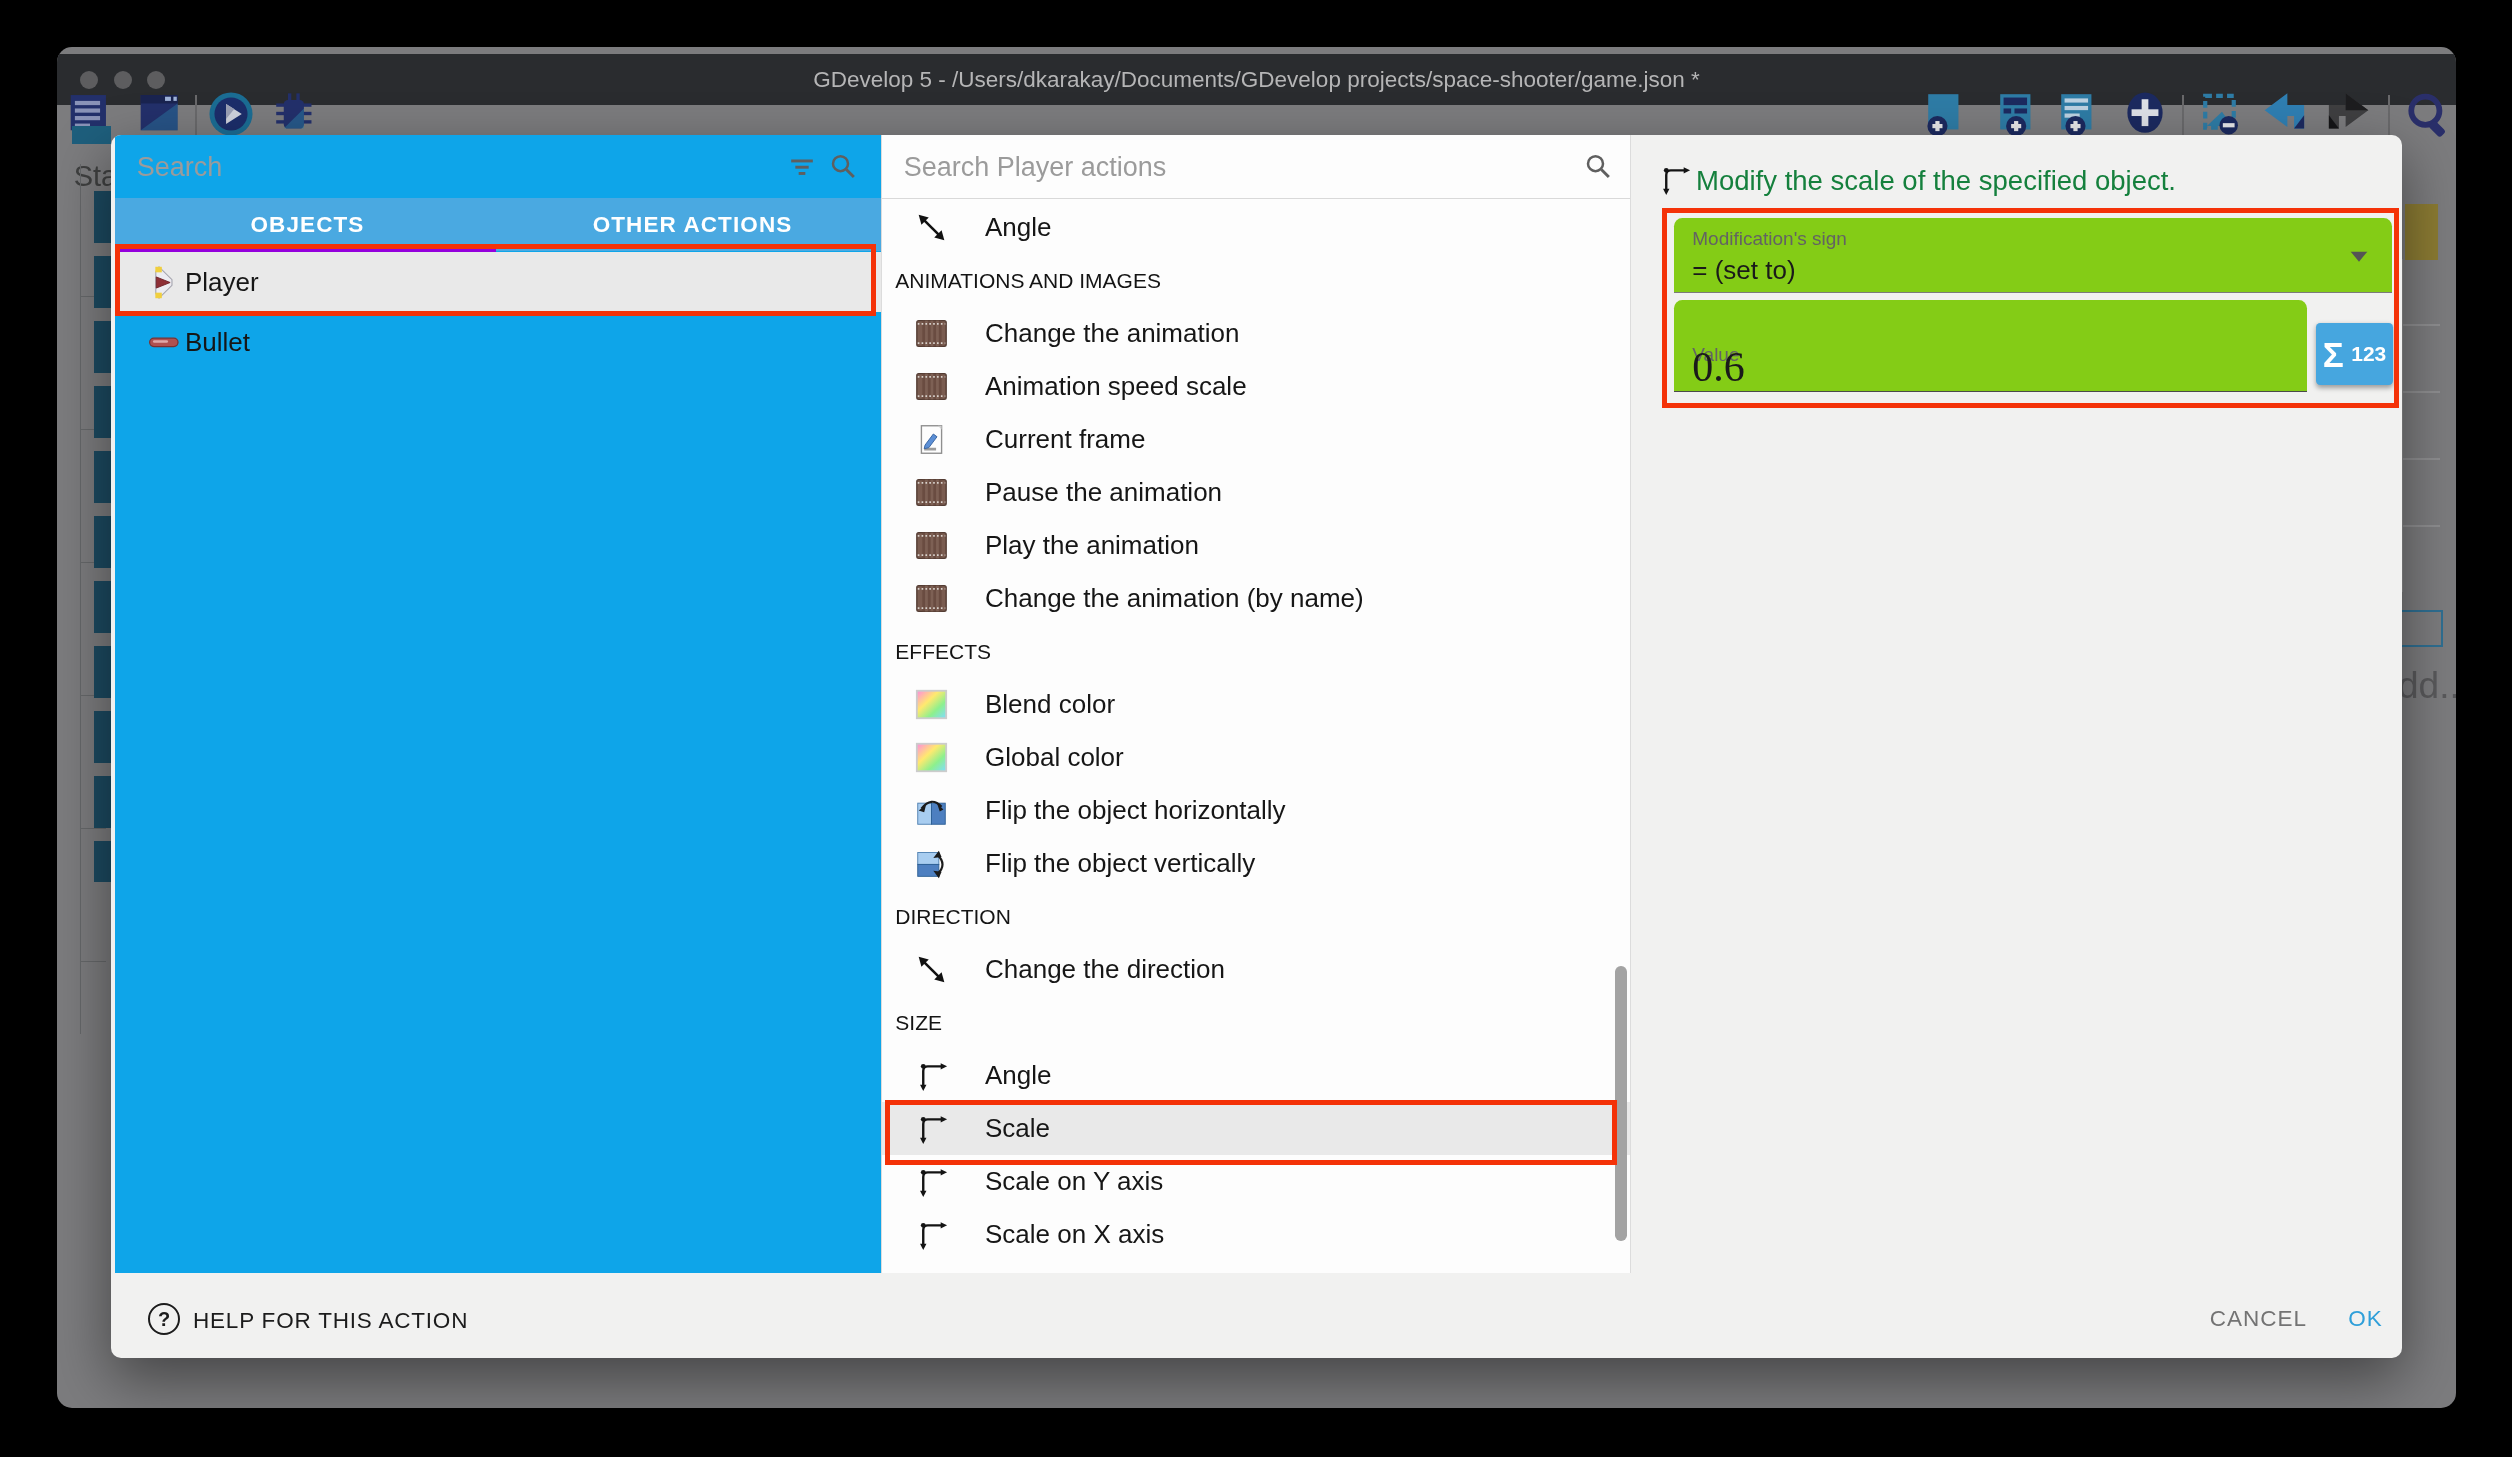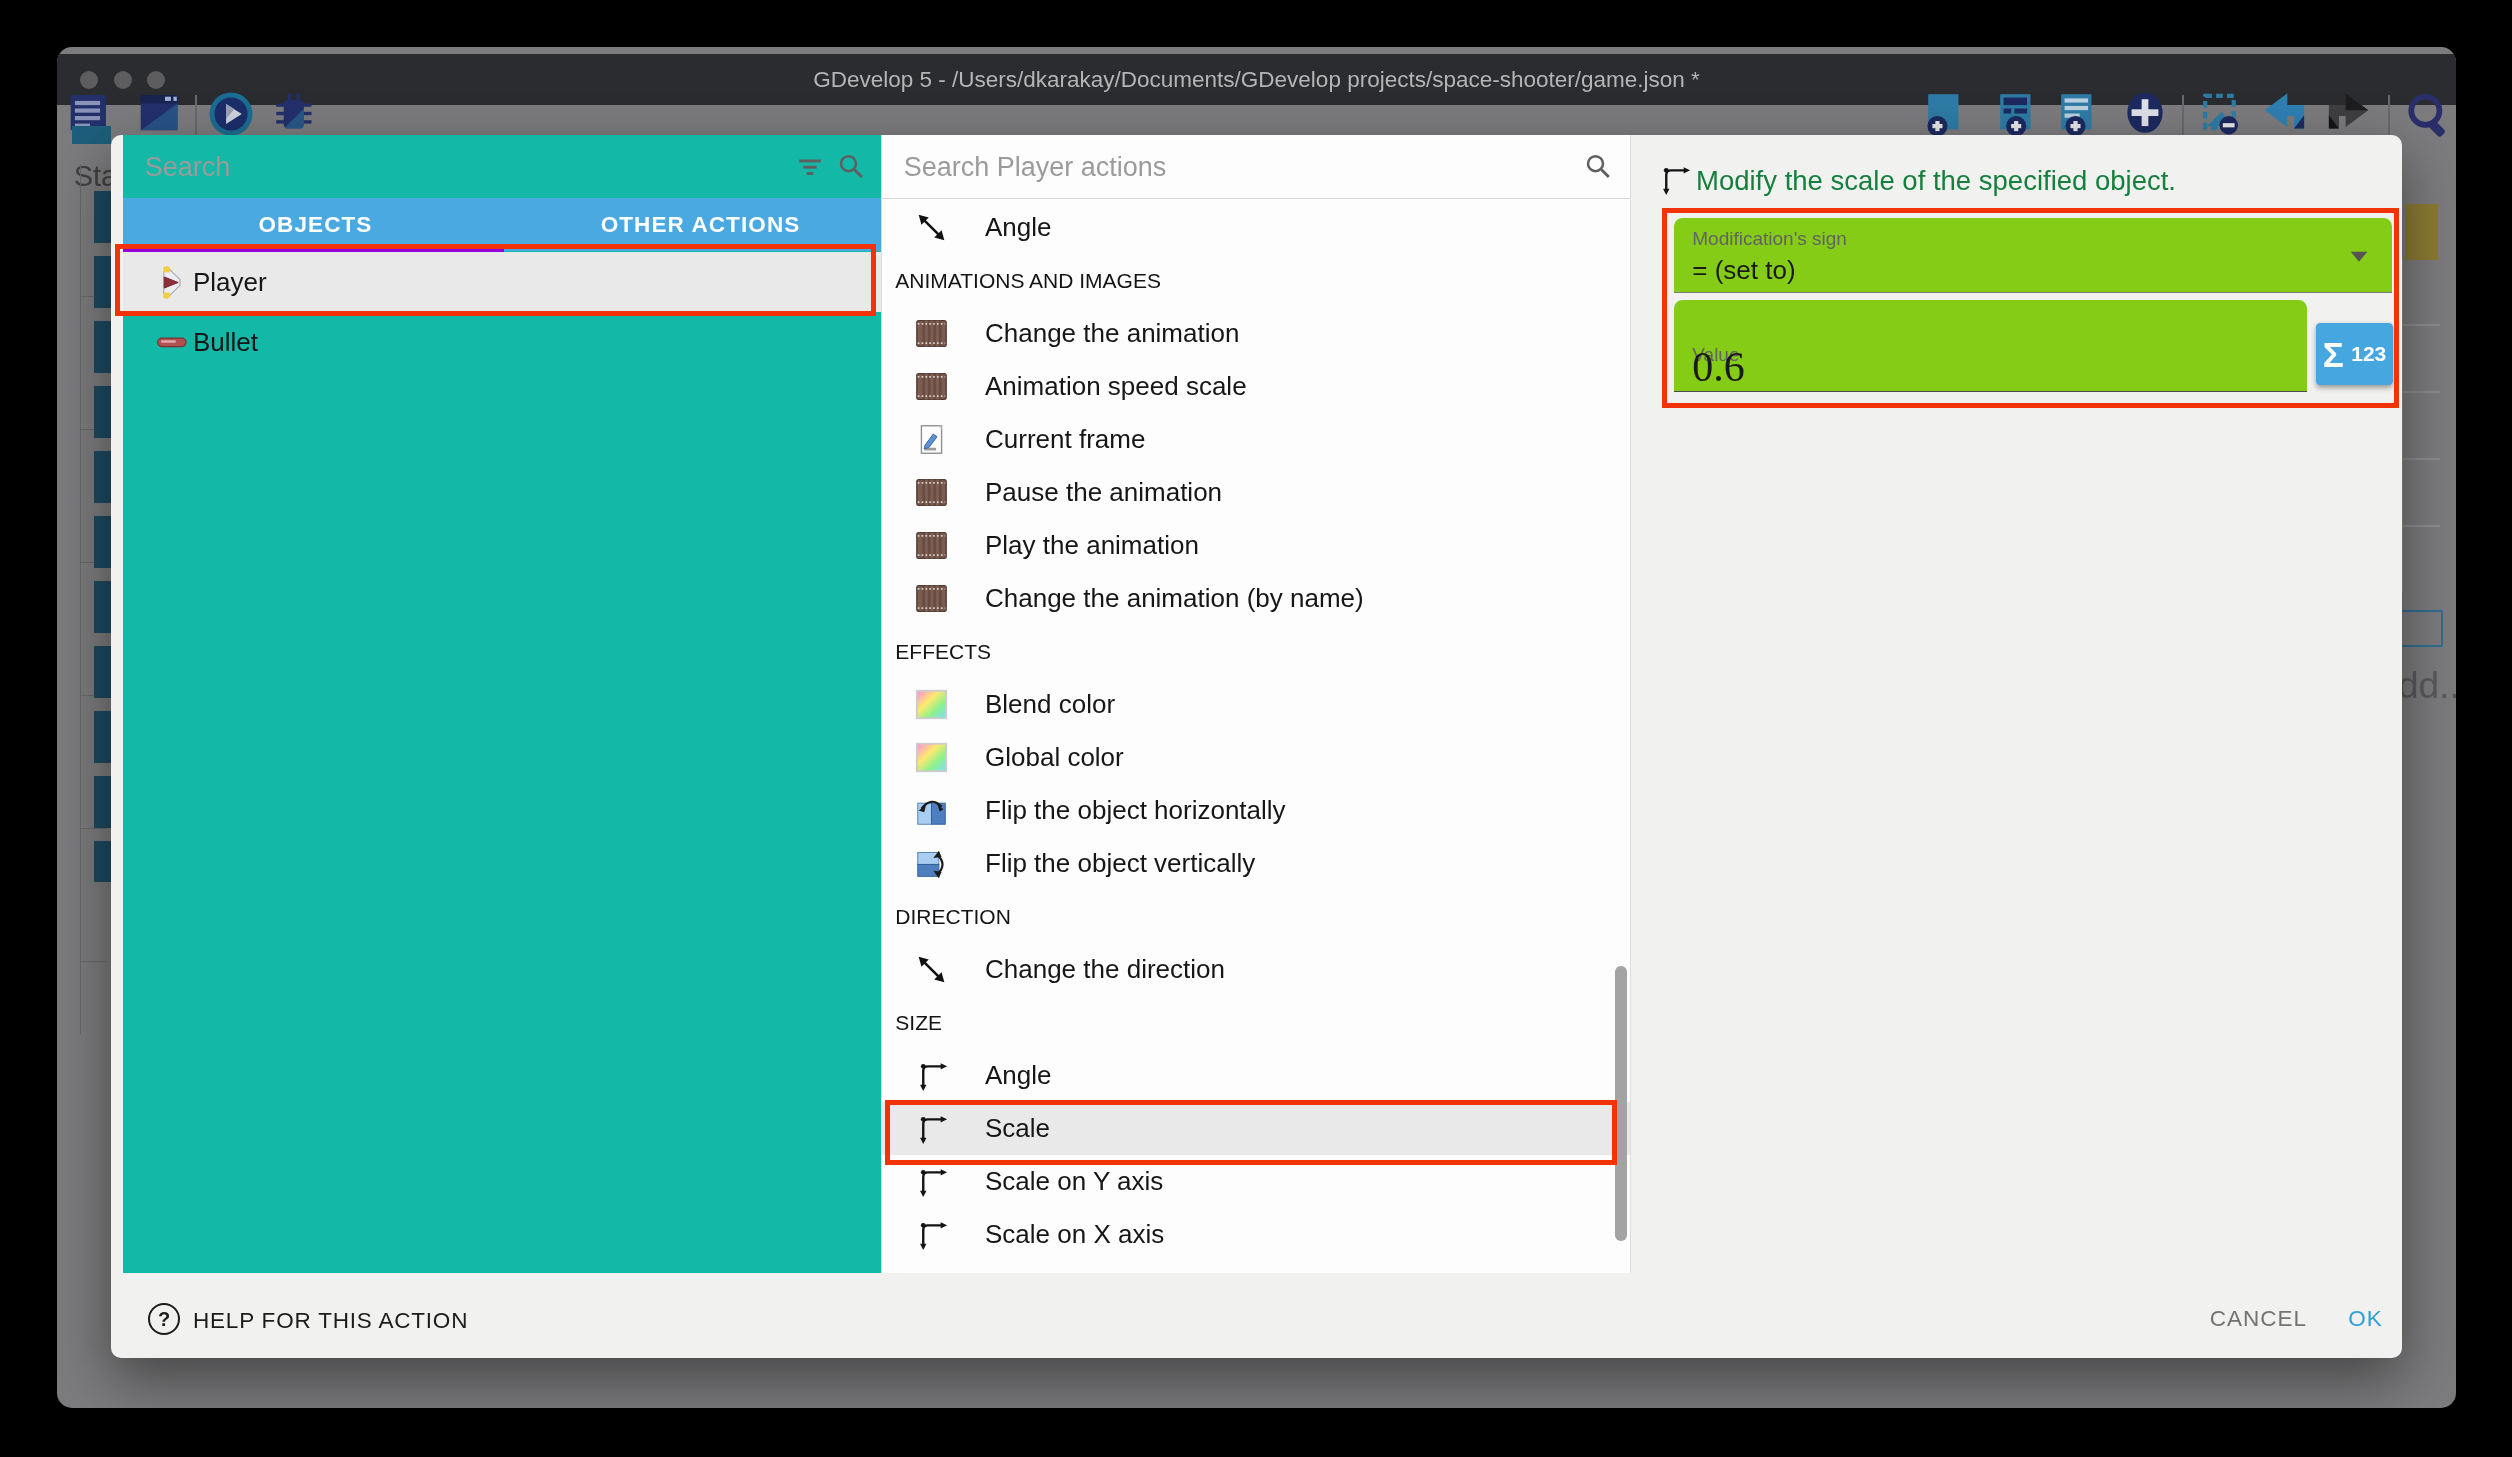--- a/index.html
+++ b/index.html
@@ -24,21 +24,21 @@
   #bg-olive{position:absolute;left:2348px;top:157px;width:33px;height:56px;background:#8b7b33;}
   #bg-cells{position:absolute;left:2345px;top:212px;width:37px;height:333px;
             border-left:1.7px solid #8e8e90;
             background:repeating-linear-gradient(to bottom,transparent 0 65px,#8e8e90 65px 67px);}
   #bg-tealbox{position:absolute;left:2342px;top:563px;width:40px;height:33px;border:2.5px solid #2f6f92;}
   #bg-add-label{position:absolute;left:2341px;top:618px;font-size:37px;color:#59595b;}
   
   #dialog{position:absolute;left:111px;top:135px;width:2291px;height:1223px;
           background:#f1f1f0;border-radius:10px;overflow:hidden;
           box-shadow:0 21px 58px rgba(0,0,0,.45);}
-  #left-panel{position:absolute;left:12px;top:0;width:770px;height:1138px;background:#14b8a6;}
+  #left-panel{position:absolute;left:4px;top:0;width:770px;height:1138px;background:#0ea5e9;}
   #mid-panel{position:absolute;left:770px;top:0;width:750px;height:1138px;background:#fdfdfd;
              border-left:0.8px solid #dcdcdc;border-right:0.8px solid #dcdcdc;box-sizing:border-box;}
   .search-row{position:relative;height:63px;}
   #mid-panel .search-row{border-bottom:1.7px solid #d9d9d9;}
   .search-input{width:516px;height:62px;border:0;outline:0;background:transparent;
                 padding-left:21.7px;font-size:27px;color:#333;font-family:"Liberation Sans",sans-serif;}
   .search-input::placeholder{color:#9b9b9b;}
   .row-icon{position:absolute;top:16.7px;width:30px;height:30px;}
   #left-tabs{position:absolute;left:0;top:63px;width:770px;height:53px;background:#4aa9e1;display:flex;}
   .tab{flex:1;display:flex;align-items:center;justify-content:center;color:#fff;

